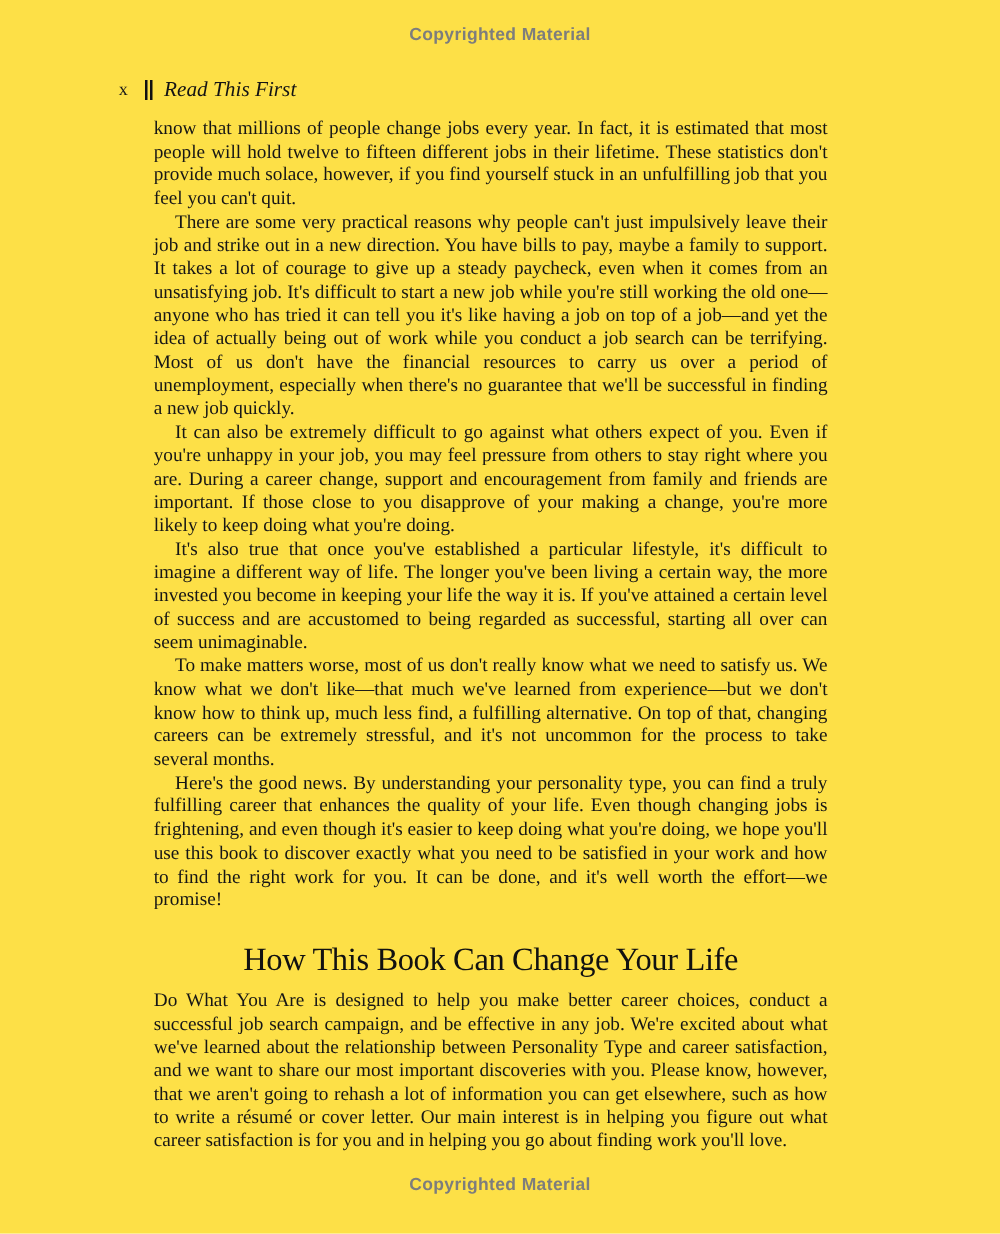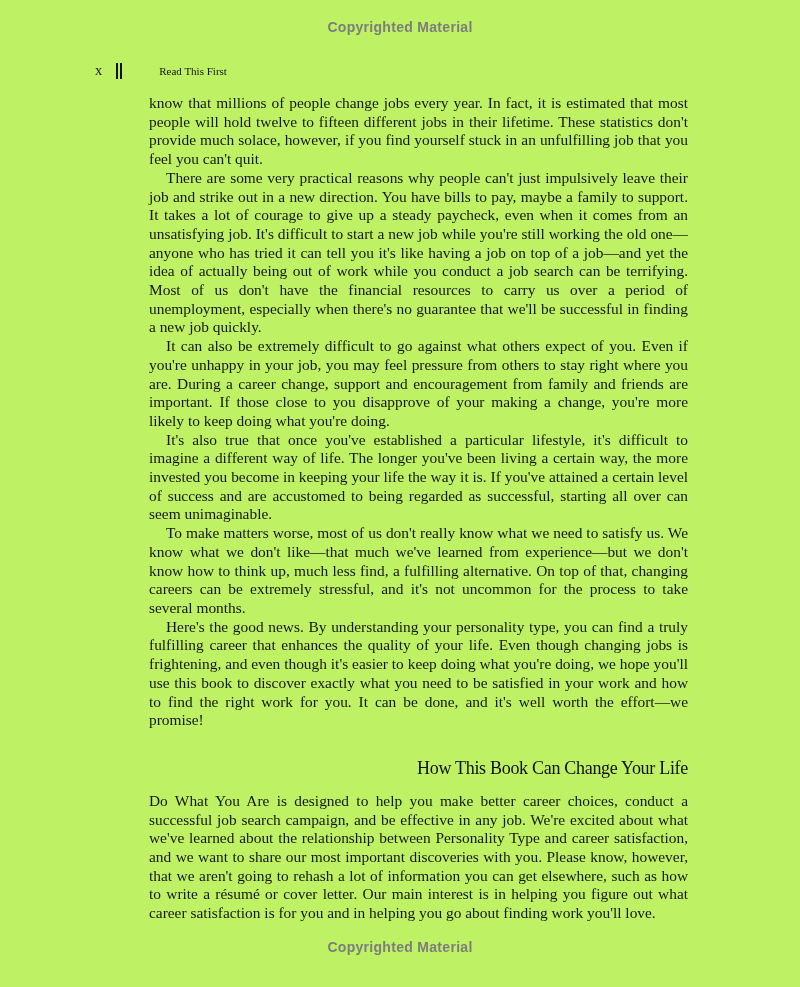--- a/index.html
+++ b/index.html
@@ -4,21 +4,21 @@
 <style>
   html, body {
     margin: 0;
     padding: 0;
     background: #ffffff;
   }
   .page {
     position: relative;
     width: 800px;
     height: 987px;
-    background: #bef264;
+    background: #fde047;
     overflow: hidden;
     font-family: "Liberation Serif", serif;
     color: #161616;
   }
   .copyright {
     position: absolute;
     left: 0;
     width: 100%;
     text-align: center;
     font-family: "Liberation Sans", sans-serif;
@@ -48,48 +48,48 @@
     height: 16px;
   }
   .double-bar i {
     display: inline-block;
     width: 2px;
     height: 16px;
     background: #111;
   }
   .double-bar i + i { margin-left: 2px; }
   .chapter-title {
-    font-size: 11px;
+    font-style: italic;
+    font-size: 17px;
     color: #141414;
-    margin-left: 28px;
   }
 
   .body-block {
     position: absolute;
     top: 94px;
-    left: 149px;
+    left: 123px;
     width: 539px;
     font-size: 15.4px;
     line-height: 18.7px;
     text-align: justify;
   }
   .body-block p {
     margin: 0;
   }
   .body-block p.indent {
     text-indent: 17px;
   }
   .body-block h2 {
-    font-size: 18px;
+    font-size: 26px;
     font-weight: normal;
     letter-spacing: -0.3px;
     margin: 26px 0 12px 0;
     color: #111;
     line-height: 24px;
-    text-align: right;
+    text-align: center;
   }
   .seg-italic { }
 </style>
 </head>
 <body>
 
 <div class="page">
 
   <div class="copyright top">Copyrighted Material</div>
 

